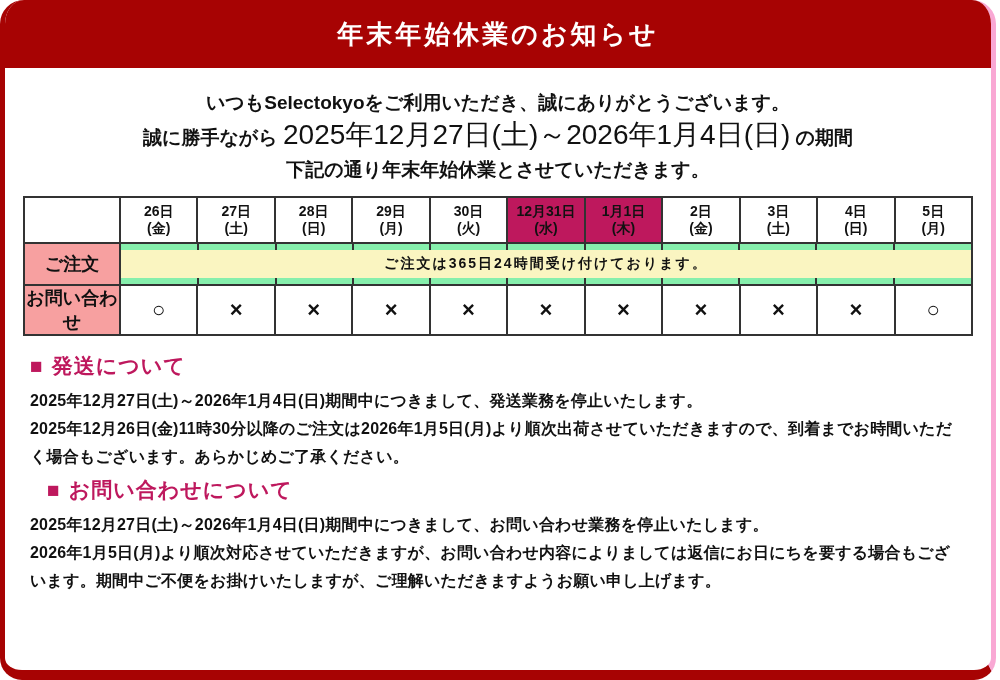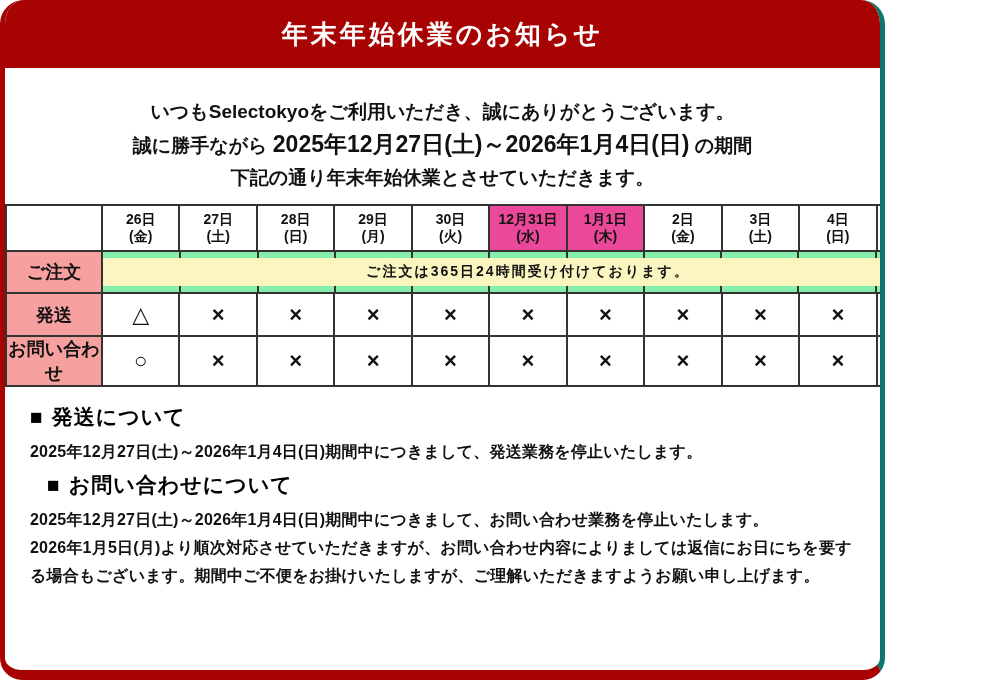--- a/index.html
+++ b/index.html
@@ -4,51 +4,51 @@
 <style>
   html,body{
     margin:0; padding:0;
     width:1000px; height:680px;
     background:#ffffff;
     font-family:"Liberation Sans","DejaVu Sans",sans-serif;
     overflow:hidden;
   }
   .frame{
     position:relative;
-    width:885px; height:680px;
+    width:996px; height:680px;
     box-sizing:border-box;
     background:#ffffff;
     border-left:5px solid #a70303;
-    border-right:5px solid #0f766e;
+    border-right:5px solid #f9a8d4;
     border-bottom:10px solid #a70303;
     border-radius:24px 24px 22px 22px;
     overflow:hidden;
   }
   .banner{
     height:68px;
     background:#a70303;
     display:flex; align-items:center; justify-content:center;
   }
   .banner-title{
     color:#ffffff;
     font-size:26px;
     font-weight:bold;
     letter-spacing:3px;
   }
   .intro{
-    margin-top:28px;
+    margin-top:19px;
     text-align:center;
     color:#111111;
     font-size:19px;
     font-weight:600;
     line-height:32px;
   }
   .intro .strong{
-    font-size:23px;
-    font-weight:700;
+    font-size:28px;
+    font-weight:400;
   }
   table.schedule{
     width:950px;
     margin:10px auto 8px;
     border-collapse:collapse;
     table-layout:fixed;
     color:#111111;
   }
   table.schedule th, table.schedule td{
     border:2px solid #333333;
@@ -56,21 +56,21 @@
     vertical-align:middle;
     padding:0;
   }
   .date-cell{
     height:44px;
     font-size:14px;
     font-weight:bold;
     line-height:17px;
     background:#ffffff;
   }
-  .date-cell.highlight{ background:#ec4899; }
+  .date-cell.highlight{ background:#be185d; }
   .corner-cell{ background:#ffffff; height:44px; }
   .label-cell{
     background:#f7a0a0;
     font-size:18px;
     font-weight:bold;
     height:40px;
   }
   .order-cell{
     position:relative;
     height:40px;
@@ -95,21 +95,21 @@
     letter-spacing:2px;
   }
   .mark-cell{
     height:41px;
     font-size:22px;
     font-weight:bold;
     background:#ffffff;
   }
   .sections{ margin:0 25px; }
   .section-heading{
-    color:#000000;
+    color:#be185d;
     font-size:21px;
     font-weight:800;
     letter-spacing:1px;
     margin:16px 0 7px;
   }
   .section + .section .section-heading{ margin-top:5px;margin-left:17px; }
   .section p{
     margin:0;
     color:#111111;
     font-size:16px;
@@ -207,54 +207,41 @@
             <div class="col-sep" style="left: 45.4545%;"></div>
             <div class="col-sep" style="left: 54.5455%;"></div>
             <div class="col-sep" style="left: 63.6364%;"></div>
             <div class="col-sep" style="left: 72.7273%;"></div>
             <div class="col-sep" style="left: 81.8182%;"></div>
             <div class="col-sep" style="left: 90.9091%;"></div>
             <div class="order-strip">ご注文は365日24時間受け付けております。</div>
           </td>
         </tr>
         <tr>
-          <td class="label-cell">発送</td>
-          <td class="mark-cell">△</td>
-          <td class="mark-cell">×</td>
-          <td class="mark-cell">×</td>
-          <td class="mark-cell">×</td>
-          <td class="mark-cell">×</td>
-          <td class="mark-cell">×</td>
-          <td class="mark-cell">×</td>
-          <td class="mark-cell">×</td>
-          <td class="mark-cell">×</td>
-          <td class="mark-cell">×</td>
-          <td class="mark-cell">○</td>
-        </tr>
-        <tr>
           <td class="label-cell">お問い合わせ</td>
           <td class="mark-cell">○</td>
           <td class="mark-cell">×</td>
           <td class="mark-cell">×</td>
           <td class="mark-cell">×</td>
           <td class="mark-cell">×</td>
           <td class="mark-cell">×</td>
           <td class="mark-cell">×</td>
           <td class="mark-cell">×</td>
           <td class="mark-cell">×</td>
           <td class="mark-cell">×</td>
           <td class="mark-cell">○</td>
         </tr>
       </tbody>
     </table>
 
   <div class="sections">
       <div class="section">
         <div class="section-heading"><span class="bullet">■</span><span>発送について</span></div>
         <p>2025年12月27日(土)～2026年1月4日(日)期間中につきまして、発送業務を停止いたします。</p>
+        <p>2025年12月26日(金)11時30分以降のご注文は2026年1月5日(月)より順次出荷させていただきますので、到着までお時間いただく場合もございます。あらかじめご了承ください。</p>
       </div>
       <div class="section">
         <div class="section-heading"><span class="bullet">■</span><span>お問い合わせについて</span></div>
         <p>2025年12月27日(土)～2026年1月4日(日)期間中につきまして、お問い合わせ業務を停止いたします。</p>
         <p>2026年1月5日(月)より順次対応させていただきますが、お問い合わせ内容によりましては返信にお日にちを要する場合もございます。期間中ご不便をお掛けいたしますが、ご理解いただきますようお願い申し上げます。</p>
       </div>
     </div>
 
 </div>
 

